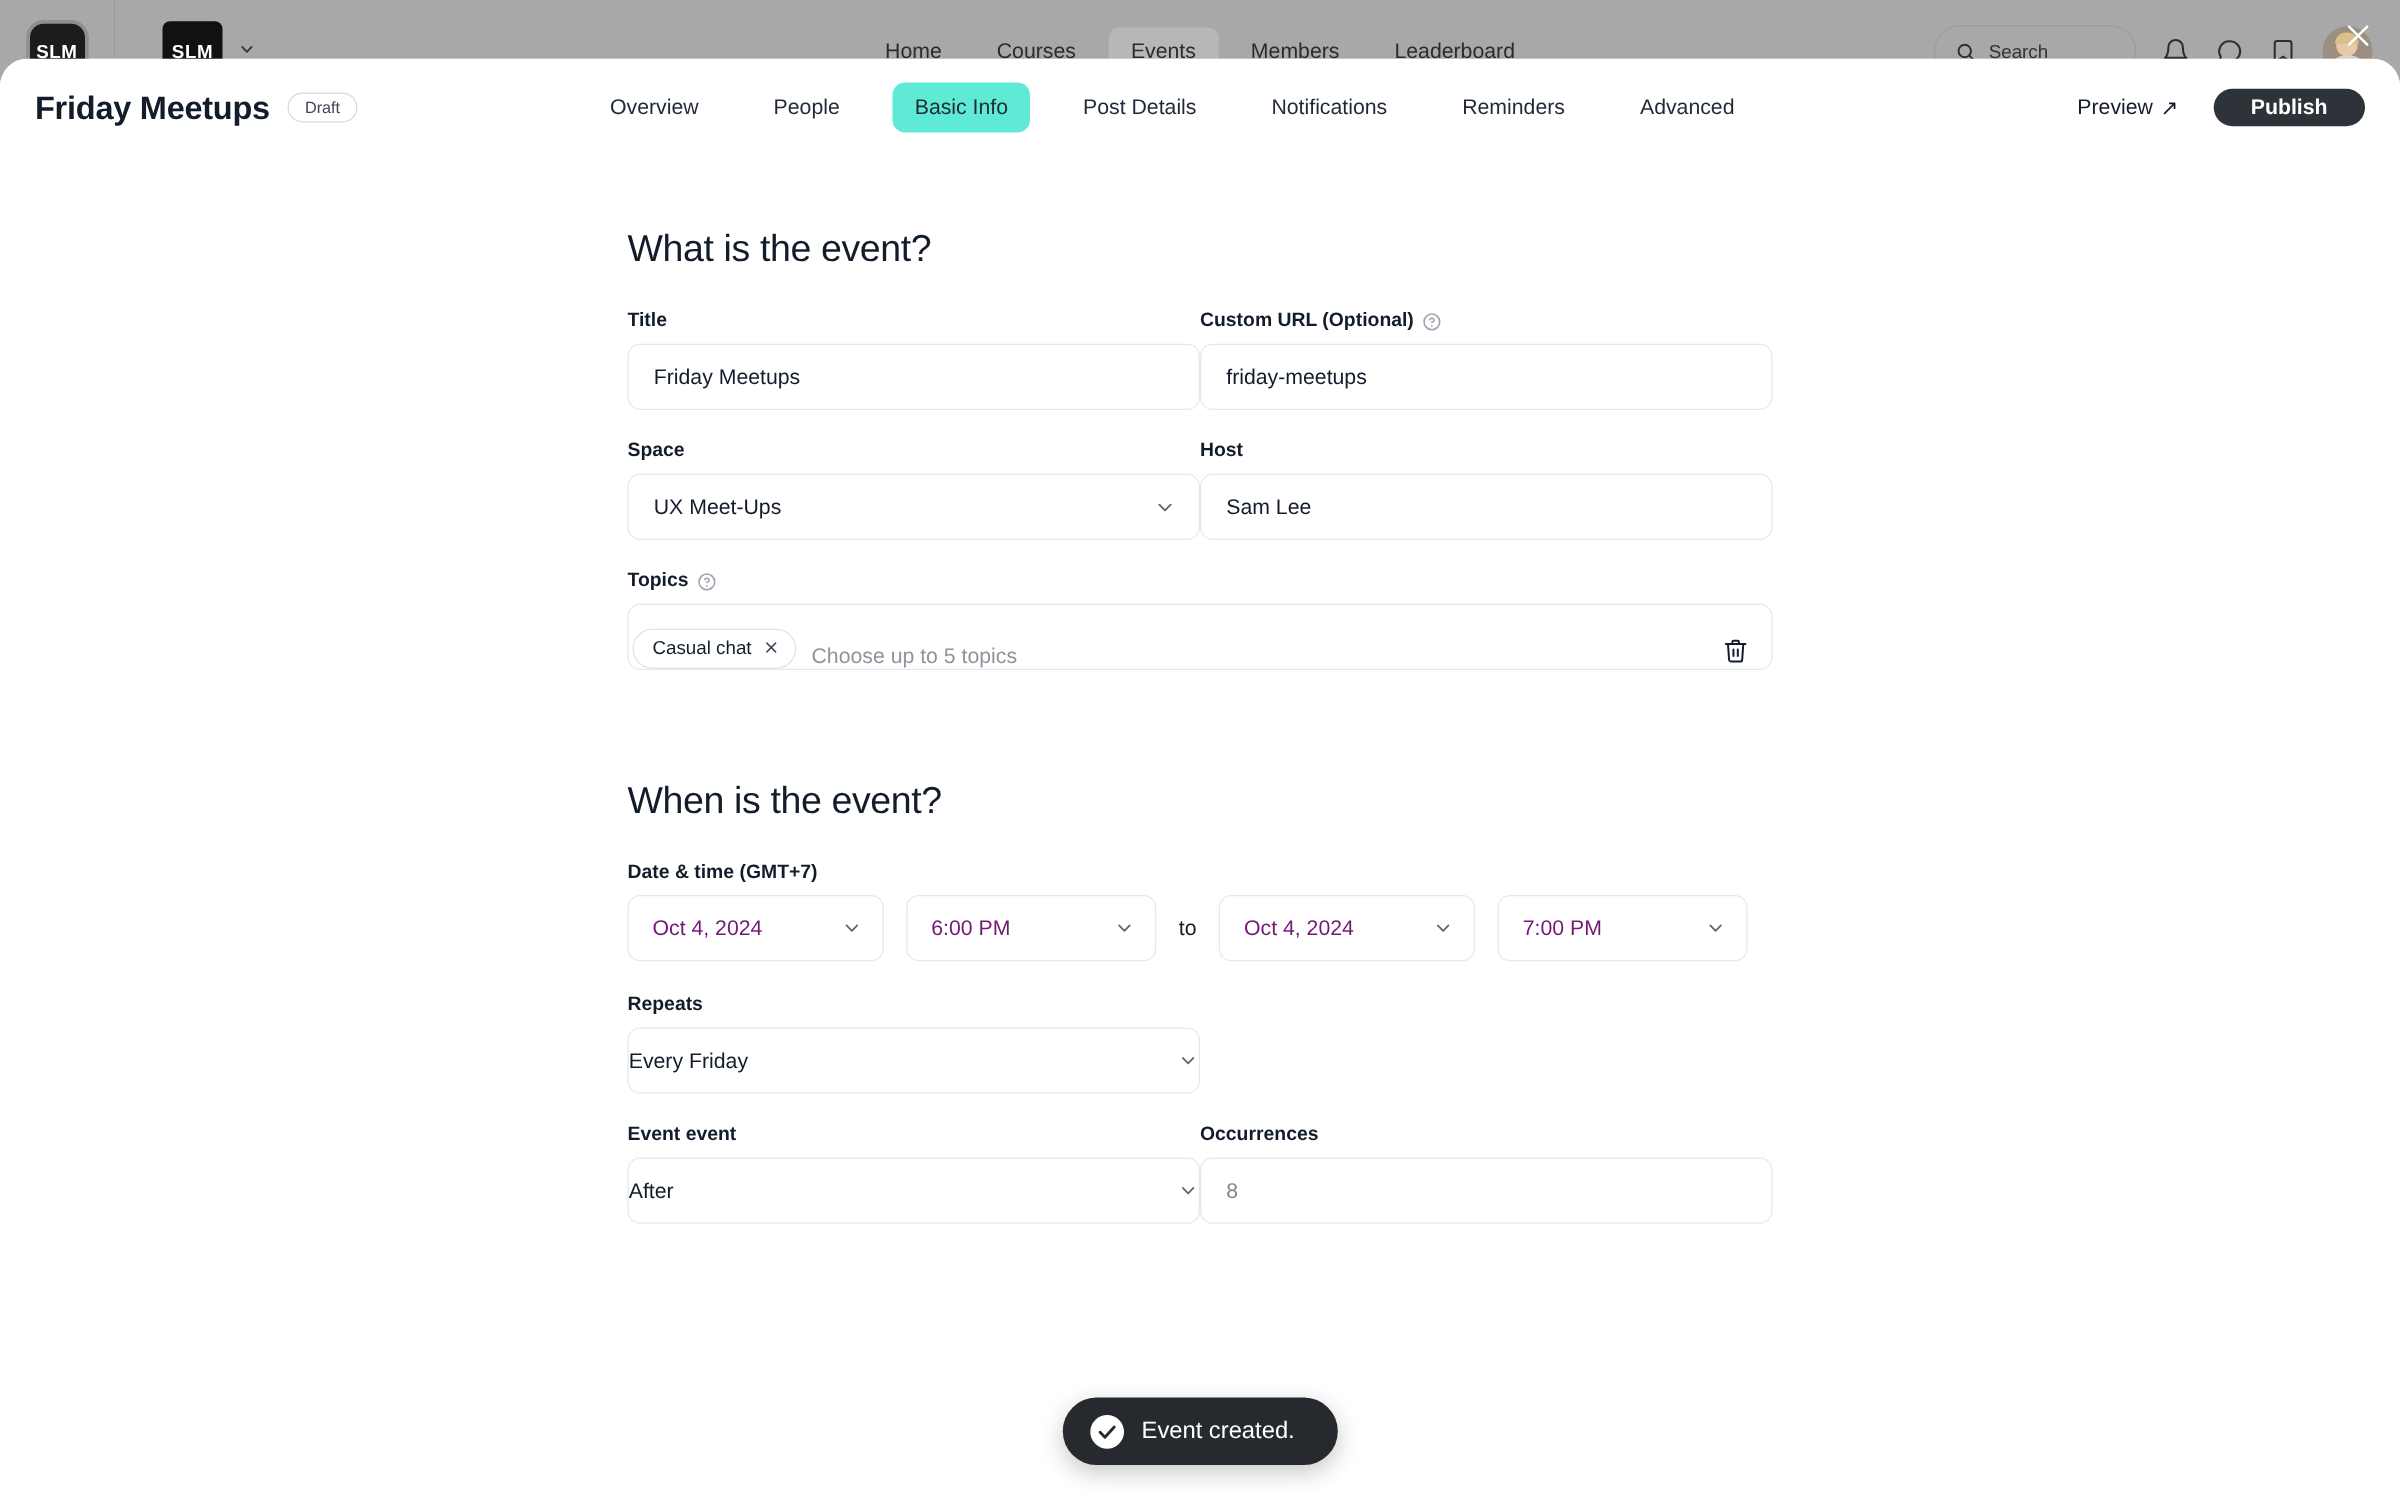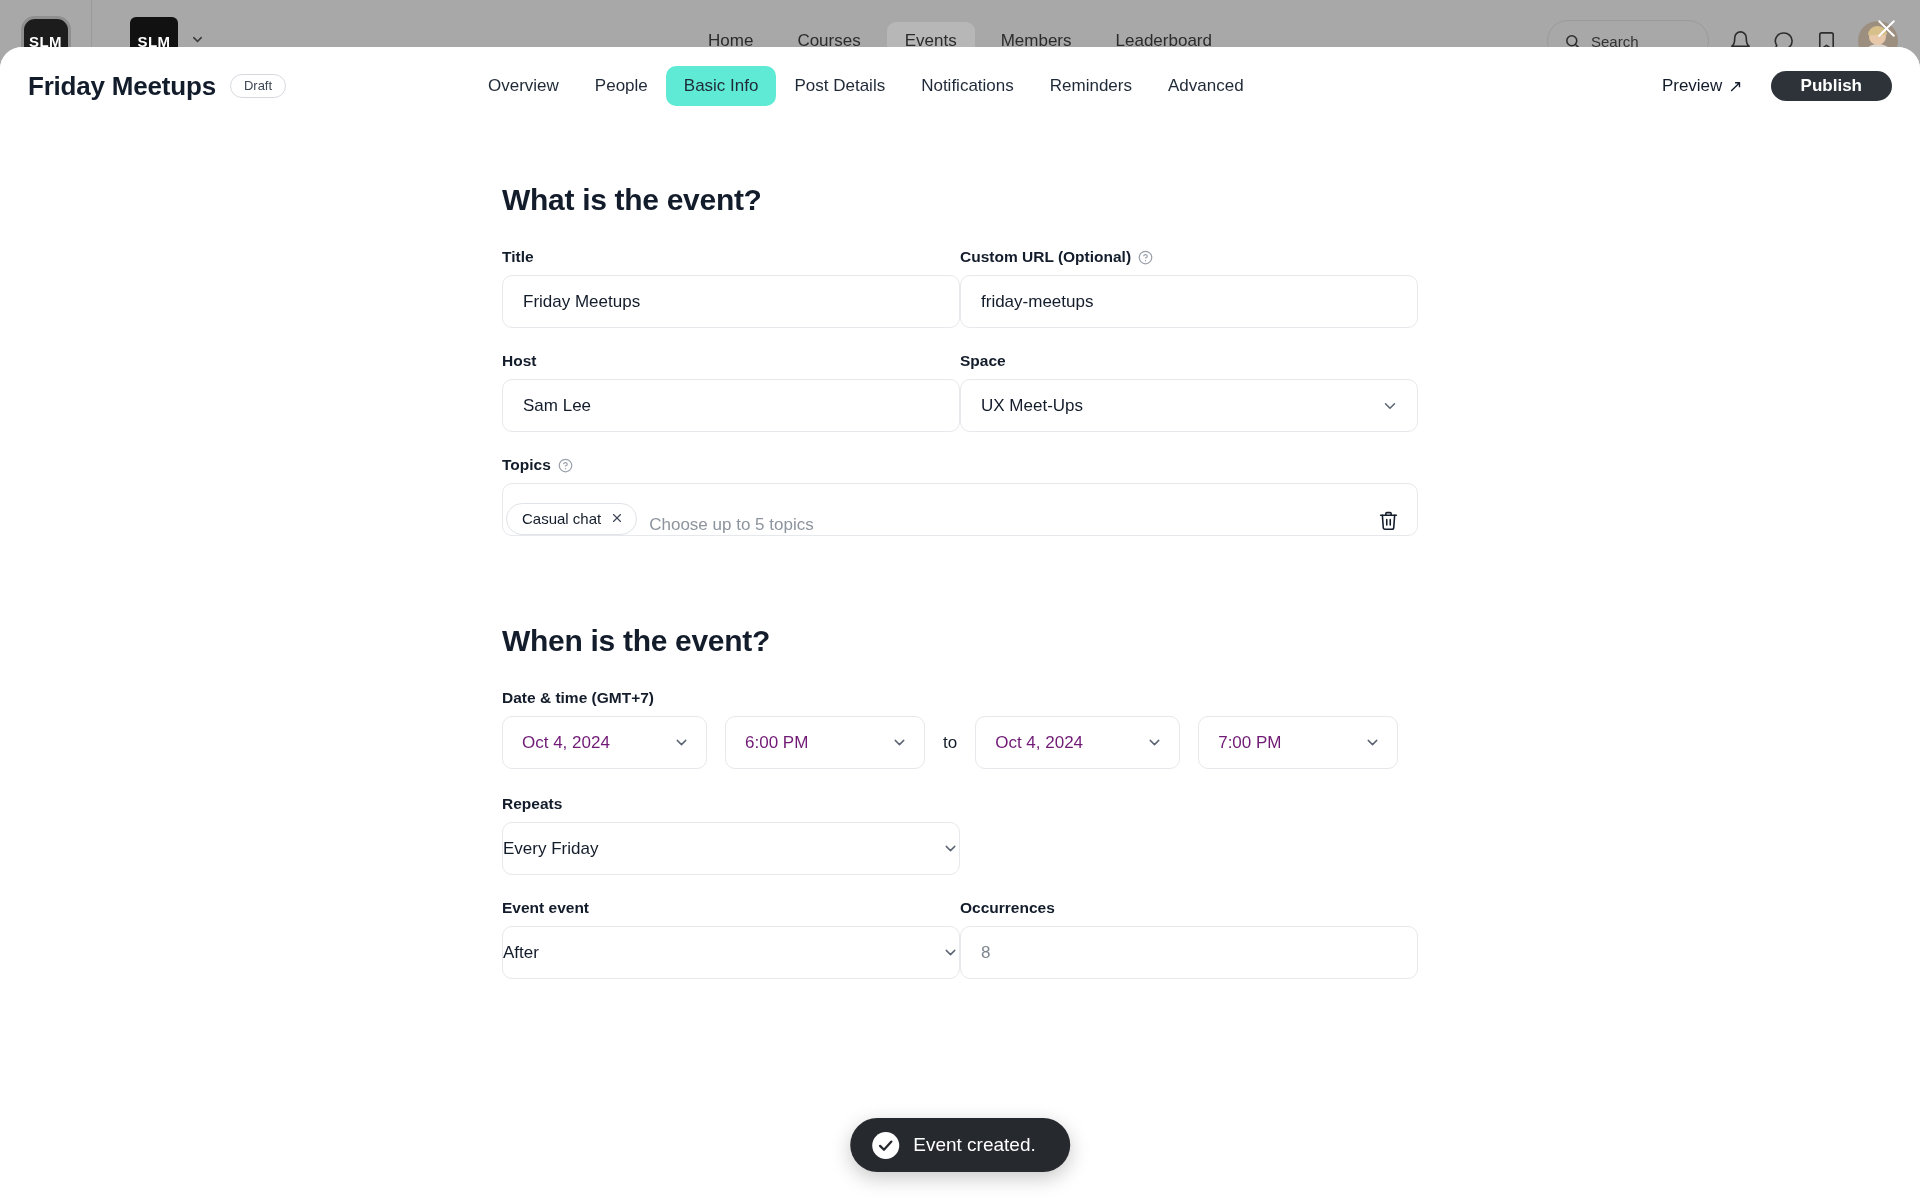--- a/index.html
+++ b/index.html
@@ -192,21 +192,21 @@
     color: #3d4busted;
     color: #3d4654;
     background: #fff;
   }
 
   .tabs {
     position: absolute;
     left: 470px;
     display: flex;
     align-items: flex-start;
-    gap: 0;
+    gap: 24px;
   }
   .tab {
     padding: 10px 18px;
     border-radius: 10px;
     font-size: 17px;
     color: #1f2937;
     white-space: nowrap;
     cursor: pointer;
   }
   .tab.active {
@@ -249,21 +249,21 @@
     background: #fff;
   }
   .form-wrap {
     width: 916px;
     margin: 0 auto;
     padding-top: 58px;
   }
 
   .section-title {
     font-size: 30px;
-    font-weight: 700;
+    font-weight: 400;
     color: #131c2b;
     letter-spacing: -0.3px;
     margin-bottom: 31px;
   }
 
   .row { display: flex; margin-bottom: 24px; }
   .col { flex: 1; min-width: 0; }
 
   .field-label {
     font-size: 15.5px;
@@ -537,36 +537,36 @@
                   </svg>
               </span>
             </div>
             <div class="input">friday-meetups</div>
           </div>
         </div>
 
         <div class="row">
           <div class="col">
             <div class="field-label">
-              <span>Host</span>
-            </div>
-            <div class="input">Sam Lee</div>
-          </div>
-          <div class="col">
-            <div class="field-label">
               <span>Space</span>
             </div>
             <div class="select">
               <span>UX Meet-Ups</span>
               <span class="chev">
                 <svg width="18" height="18" viewBox="0 0 24 24" fill="none" stroke="currentColor" stroke-width="2" stroke-linecap="round" stroke-linejoin="round">
                     <polyline points="6 9 12 15 18 9"></polyline>
                   </svg>
               </span>
             </div>
+          </div>
+          <div class="col">
+            <div class="field-label">
+              <span>Host</span>
+            </div>
+            <div class="input">Sam Lee</div>
           </div>
         </div>
 
         <div class="mb-sm">
           <div class="field-label">
             <span>Topics</span>
             <span class="help-icon">
               <svg width="15" height="15" viewBox="0 0 24 24" fill="none" stroke="currentColor" stroke-width="2">
                   <circle cx="12" cy="12" r="10"></circle>
                   <path d="M9.2 9.2a2.9 2.9 0 0 1 5.6 1c0 1.9-2.8 2.4-2.8 2.4" stroke-linecap="round"></path>

